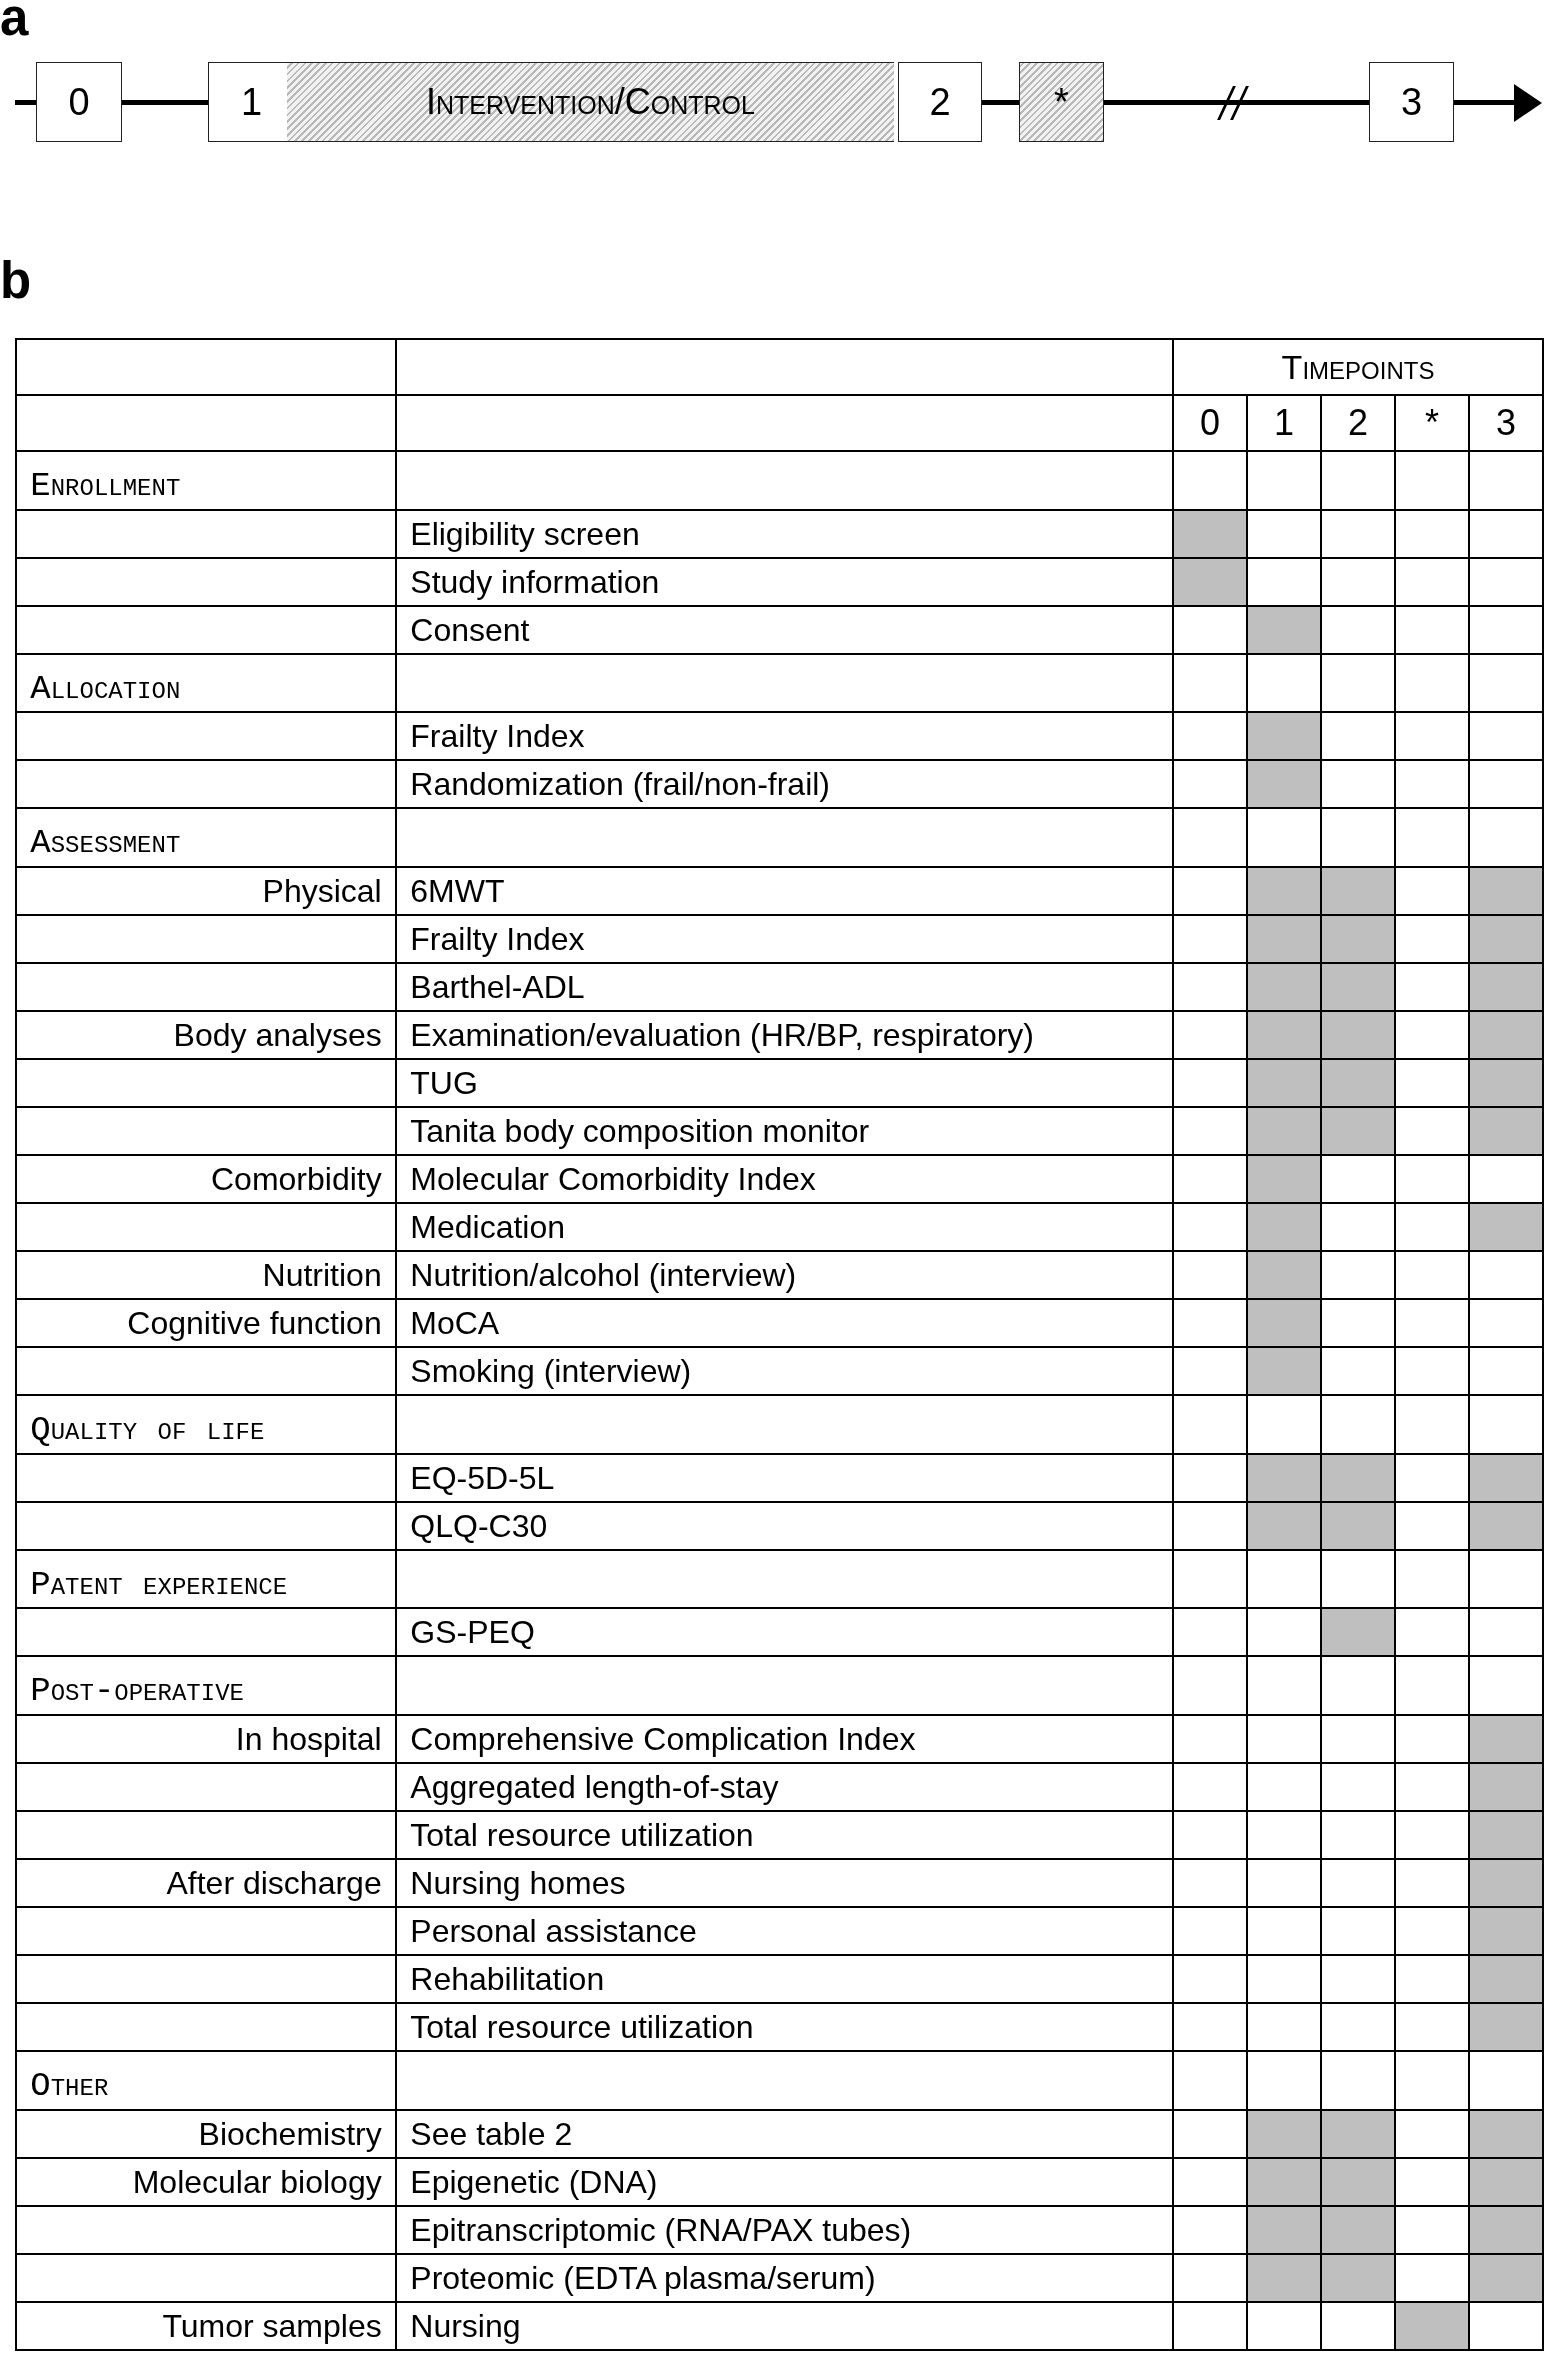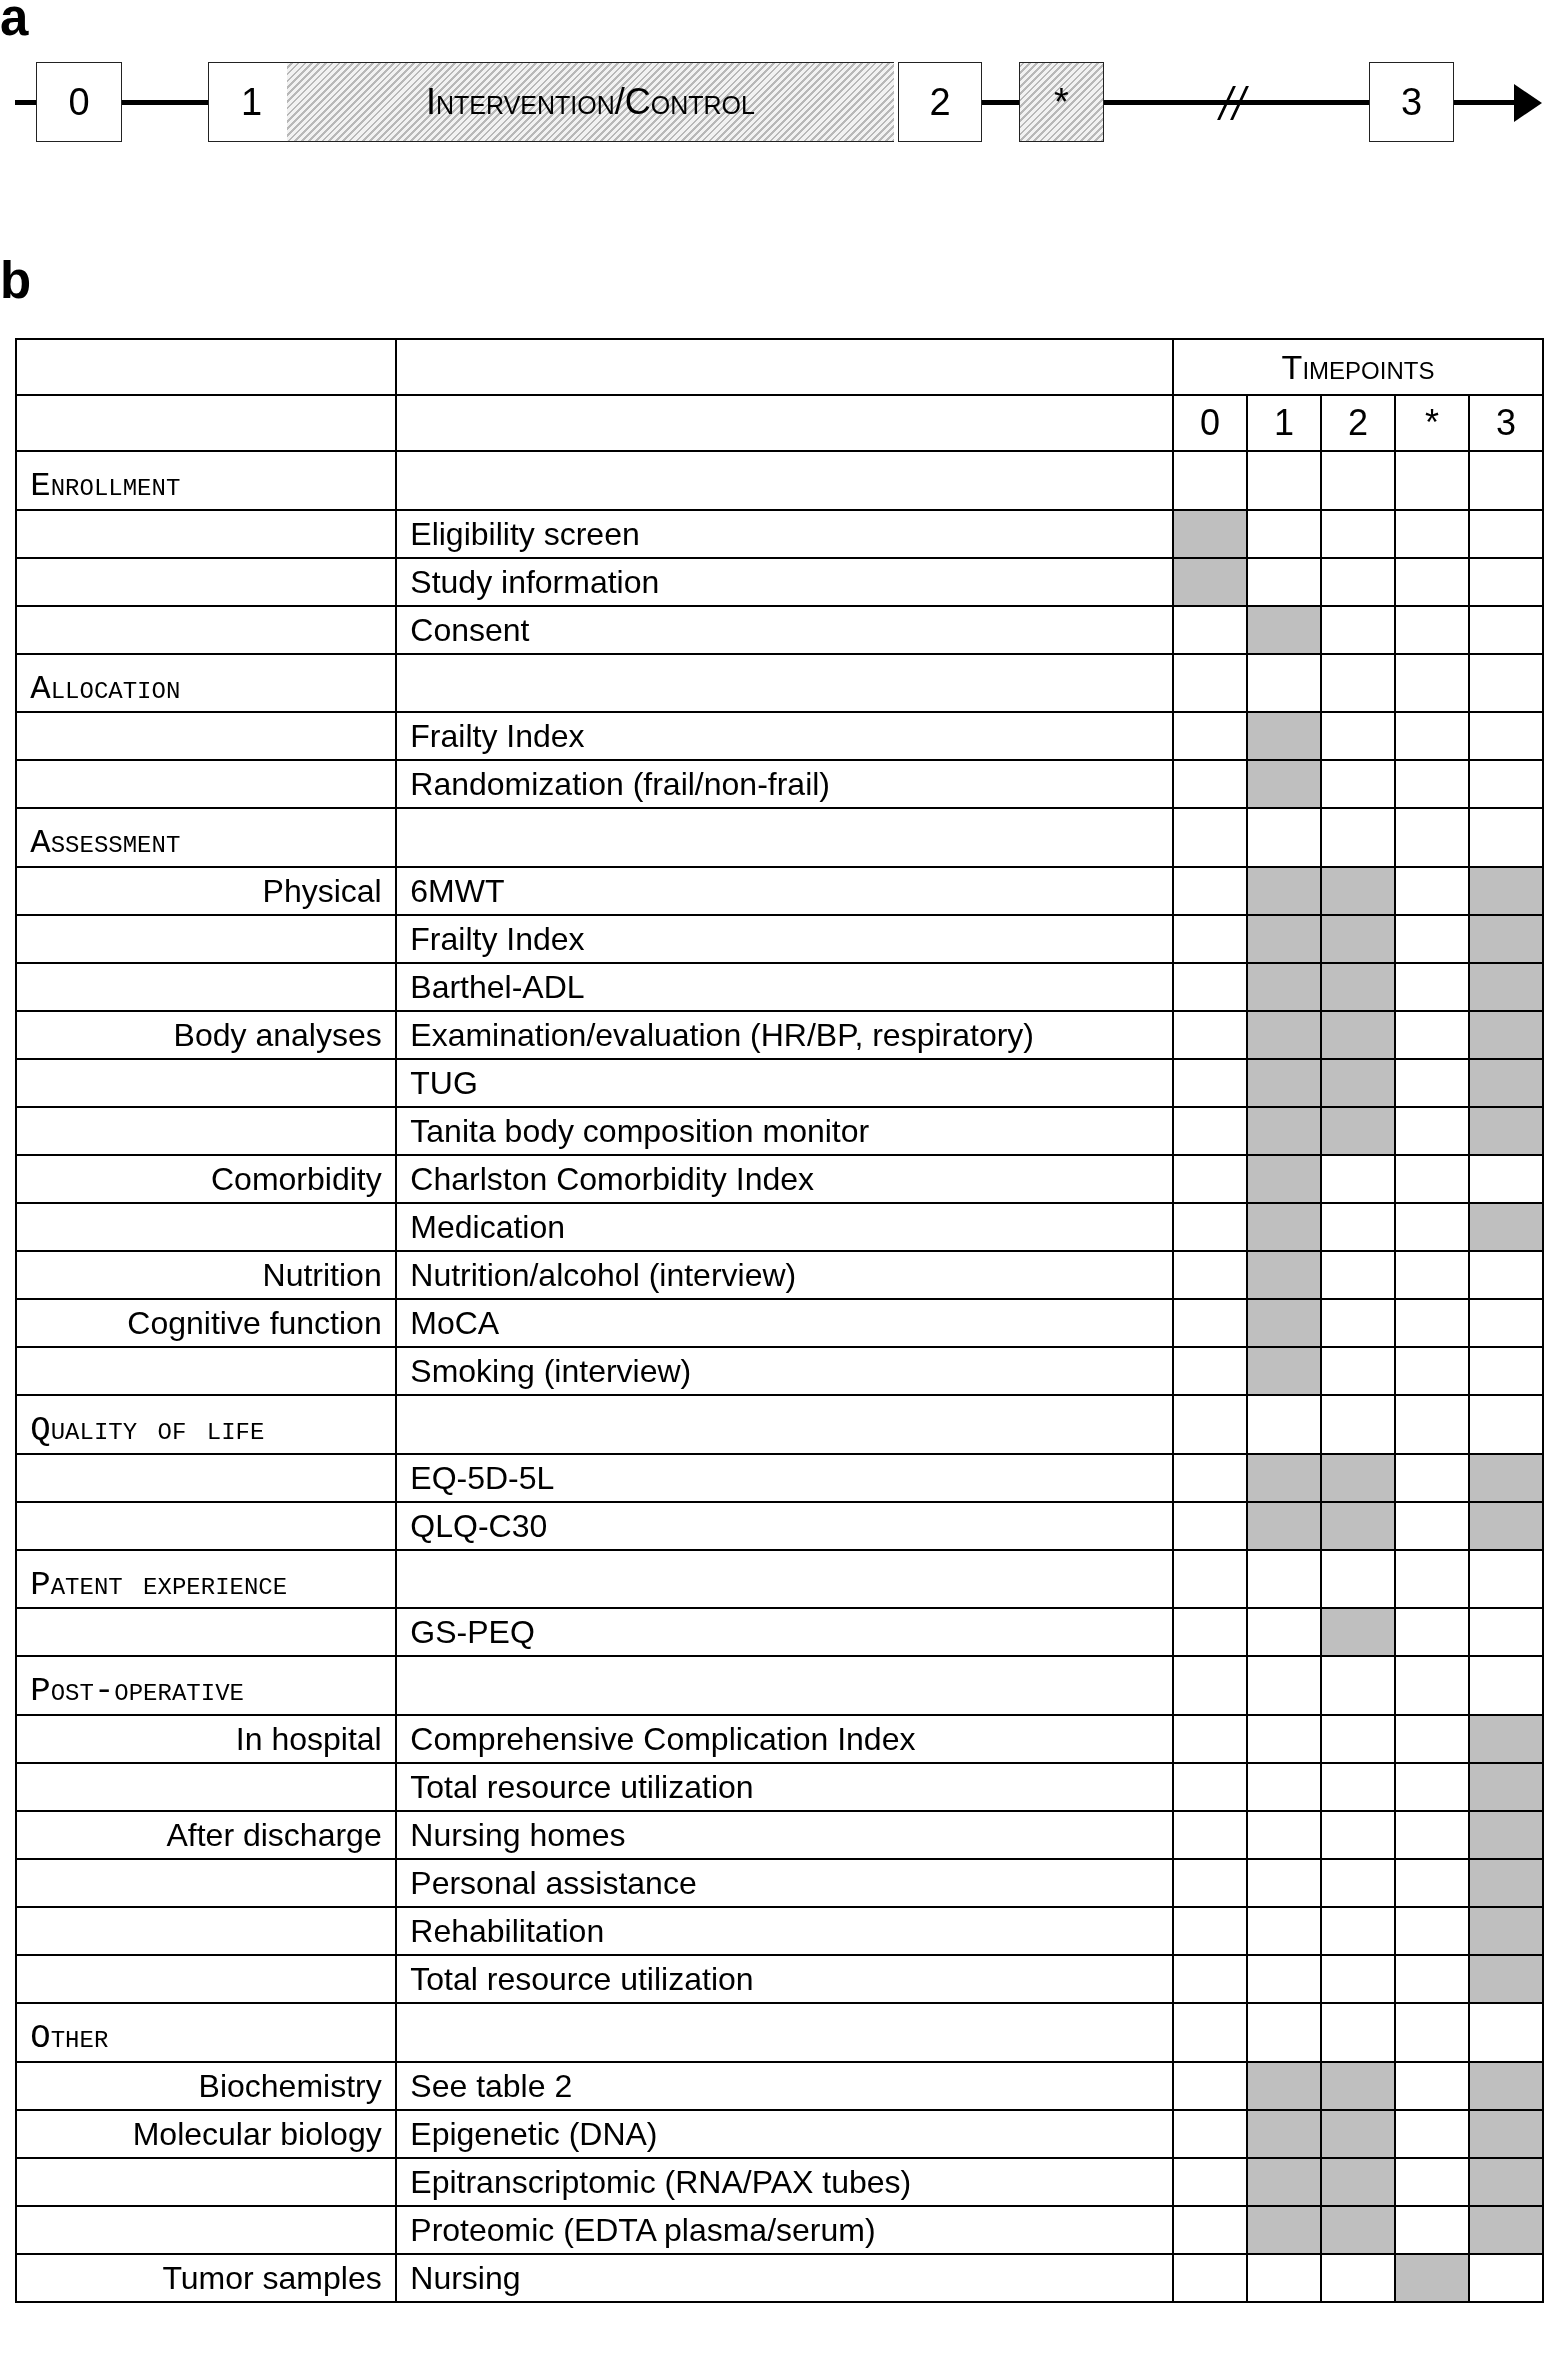--- a/index.html
+++ b/index.html
@@ -212,21 +212,21 @@
         <td class="sub-cell"></td>
         <td class="item-cell">Tanita body composition monitor</td>
         <td class="mark"></td>
         <td class="mark on" style="background: rgb(191, 191, 191);"></td>
         <td class="mark on" style="background: rgb(191, 191, 191);"></td>
         <td class="mark"></td>
         <td class="mark on" style="background: rgb(191, 191, 191);"></td>
       </tr>
       <tr class="item">
         <td class="sub-cell">Comorbidity</td>
-        <td class="item-cell">Charlston Comorbidity Index</td>
+        <td class="item-cell">Molecular Comorbidity Index</td>
         <td class="mark"></td>
         <td class="mark on" style="background: rgb(191, 191, 191);"></td>
         <td class="mark"></td>
         <td class="mark"></td>
         <td class="mark"></td>
       </tr>
       <tr class="item">
         <td class="sub-cell"></td>
         <td class="item-cell">Medication</td>
         <td class="mark"></td>
@@ -320,20 +320,29 @@
         <td class="sub-cell">In hospital</td>
         <td class="item-cell">Comprehensive Complication Index</td>
         <td class="mark"></td>
         <td class="mark"></td>
         <td class="mark"></td>
         <td class="mark"></td>
         <td class="mark on" style="background: rgb(191, 191, 191);"></td>
       </tr>
       <tr class="item">
         <td class="sub-cell"></td>
+        <td class="item-cell">Aggregated length-of-stay</td>
+        <td class="mark"></td>
+        <td class="mark"></td>
+        <td class="mark"></td>
+        <td class="mark"></td>
+        <td class="mark on" style="background: rgb(191, 191, 191);"></td>
+      </tr>
+      <tr class="item">
+        <td class="sub-cell"></td>
         <td class="item-cell">Total resource utilization</td>
         <td class="mark"></td>
         <td class="mark"></td>
         <td class="mark"></td>
         <td class="mark"></td>
         <td class="mark on" style="background: rgb(191, 191, 191);"></td>
       </tr>
       <tr class="item">
         <td class="sub-cell">After discharge</td>
         <td class="item-cell">Nursing homes</td>

